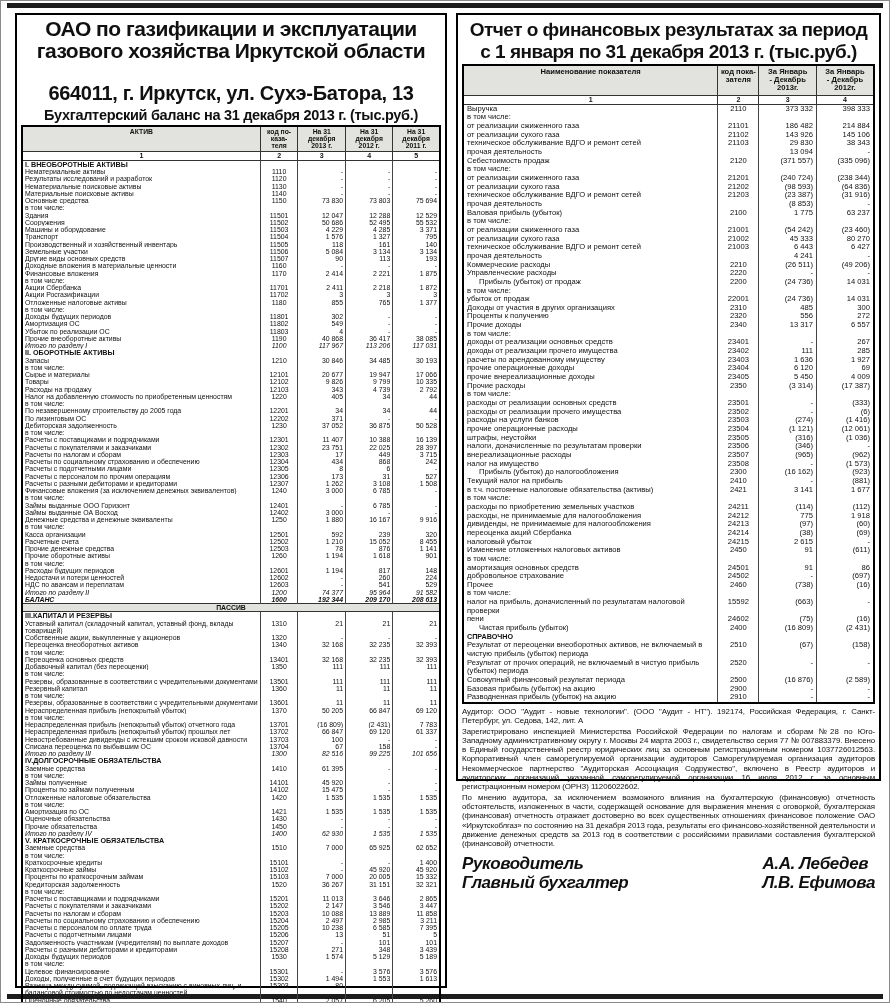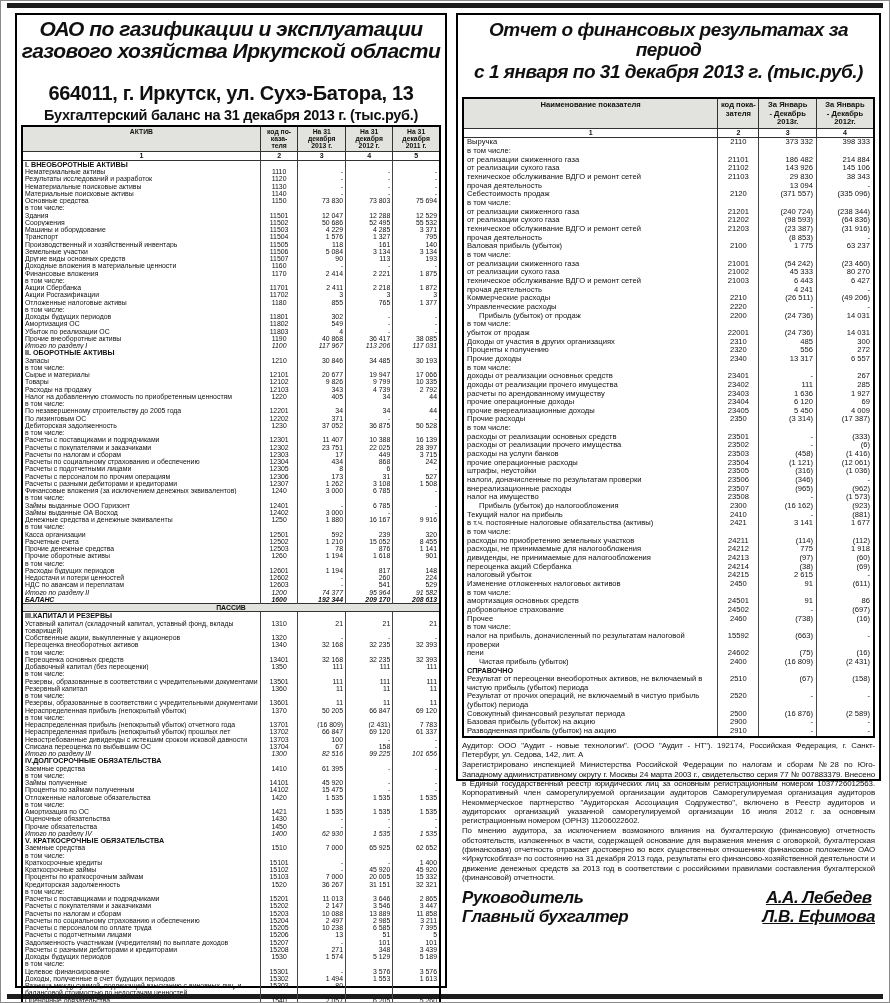--- a/index.html
+++ b/index.html
@@ -3,21 +3,21 @@
 <meta charset="utf-8">
 <style>
   html,body{margin:0;padding:0;background:#e8e8e8;}
   .sheet{position:relative;width:890px;height:1003px;background:#ffffff;border:1px solid #8a8a8a;box-sizing:border-box;overflow:hidden;
          font-family:"Liberation Sans","DejaVu Sans",sans-serif;color:#101010;}
   .bar{position:absolute;left:6px;right:6px;height:5px;background:#1c1c1c;}
   .bar.top{top:2px;} .bar.bottom{bottom:3px;}
   .page{position:absolute;top:12px;background:#fff;border:2px solid #000;box-sizing:border-box;padding:3px 4px;}
   .page.left{left:14px;width:432px;height:975px;}
   .page.right{left:455px;width:425px;height:768px;}
-  .h1{font-weight:bold;text-align:center;line-height:1.04;letter-spacing:-0.5px;font-style:italic;}
+  .h1{font-weight:bold;text-align:center;line-height:1.04;letter-spacing:-0.5px;}
   .page.left .h1{font-size:21px;}
   .page.right .h1{font-size:19px;margin-top:2px;}
   .addr{font-weight:bold;text-align:center;font-size:20px;margin-top:20px;letter-spacing:-0.3px;}
   .sub{font-weight:bold;text-align:center;font-size:14.5px;margin:2px 0 2px 0;letter-spacing:-0.3px;}
   table.fin{width:100%;border-collapse:collapse;table-layout:fixed;border:2px solid #000;}
   table.fin th,table.fin td{border-left:1px solid #444;border-right:1px solid #444;vertical-align:top;overflow:hidden;}
   table.fin thead th{border:1px solid #333;font-weight:bold;text-align:center;white-space:pre-line;}
   .page.left thead th{background:#e2e2df;font-size:6.8px;line-height:7.4px;padding:1px 0;}
   .page.right thead th{background:#e2e2df;font-size:7.6px;line-height:8.4px;padding:2px 0;}
   .page.left thead tr.nums th,.page.right thead tr.nums th{background:#fff;font-size:7px;line-height:8px;padding:0;}
@@ -26,21 +26,21 @@
   td.code{text-align:center;padding:0 1px;}
   td.val{text-align:right;}
   tr.st-s td.name{font-weight:bold;font-size:7.2px;}
   tr.st-i td{font-style:italic;}
   tr.st-b td{font-style:italic;font-weight:bold;}
   tr.st-n td.name{padding-left:15px;}
   td.c-row{text-align:center;font-weight:bold;background:#e2e2df;font-size:7.4px;line-height:8.5px;border:1px solid #333;}
   .footer{font-size:7.9px;line-height:9.3px;text-align:justify;margin-top:3px;letter-spacing:-0.1px;}
   .footer p{margin:0 0 1px 0;}
   .sig{display:flex;justify-content:space-between;font-weight:bold;font-style:italic;font-size:17px;line-height:1.12;letter-spacing:-0.4px;margin-top:6px;}
-  .sig .names{text-align:center;text-decoration:underline;}
+  .sig .names{text-align:left;}
 </style>
 </head>
 <body>
 
 <div class="sheet">
   <div class="bar top"></div>
   <div class="bar bottom"></div>
 
   <div class="page left">
     <div class="h1">ОАО по газификации и эксплуатации</div>
@@ -895,21 +895,21 @@
             <td class="val">209 170</td>
             <td class="val">208 613</td>
           </tr>
         </tbody>
     </table>
   </div>
 
   <div class="page right">
     <div class="h1">Отчет о финансовых результатах за  период</div>
     <div class="h1">с 1 января по 31 декабря 2013 г. (тыс.руб.)</div>
-    <table class="fin" style="margin-top:16px">
+    <table class="fin" style="margin-top:2px">
       <colgroup>
         <col style="width:62%">
           <col style="width:10%">
           <col style="width:14%">
           <col style="width:14%">
       </colgroup>
       <thead>
         <tr>
           <th>Наименование показателя</th>
           <th>код пока-
@@ -1141,21 +1141,21 @@
           </tr>
           <tr>
             <td class="name">расходы от реализации прочего имущества</td>
             <td class="code">23502</td>
             <td class="val">-</td>
             <td class="val">(6)</td>
           </tr>
           <tr>
             <td class="name">расходы на услуги банков</td>
             <td class="code">23503</td>
-            <td class="val">(458)</td>
+            <td class="val">(274)</td>
             <td class="val">(1 416)</td>
           </tr>
           <tr>
             <td class="name">прочие операционные расходы</td>
             <td class="code">23504</td>
             <td class="val">(1 121)</td>
             <td class="val">(12 061)</td>
           </tr>
           <tr>
             <td class="name">штрафы, неустойки</td>

